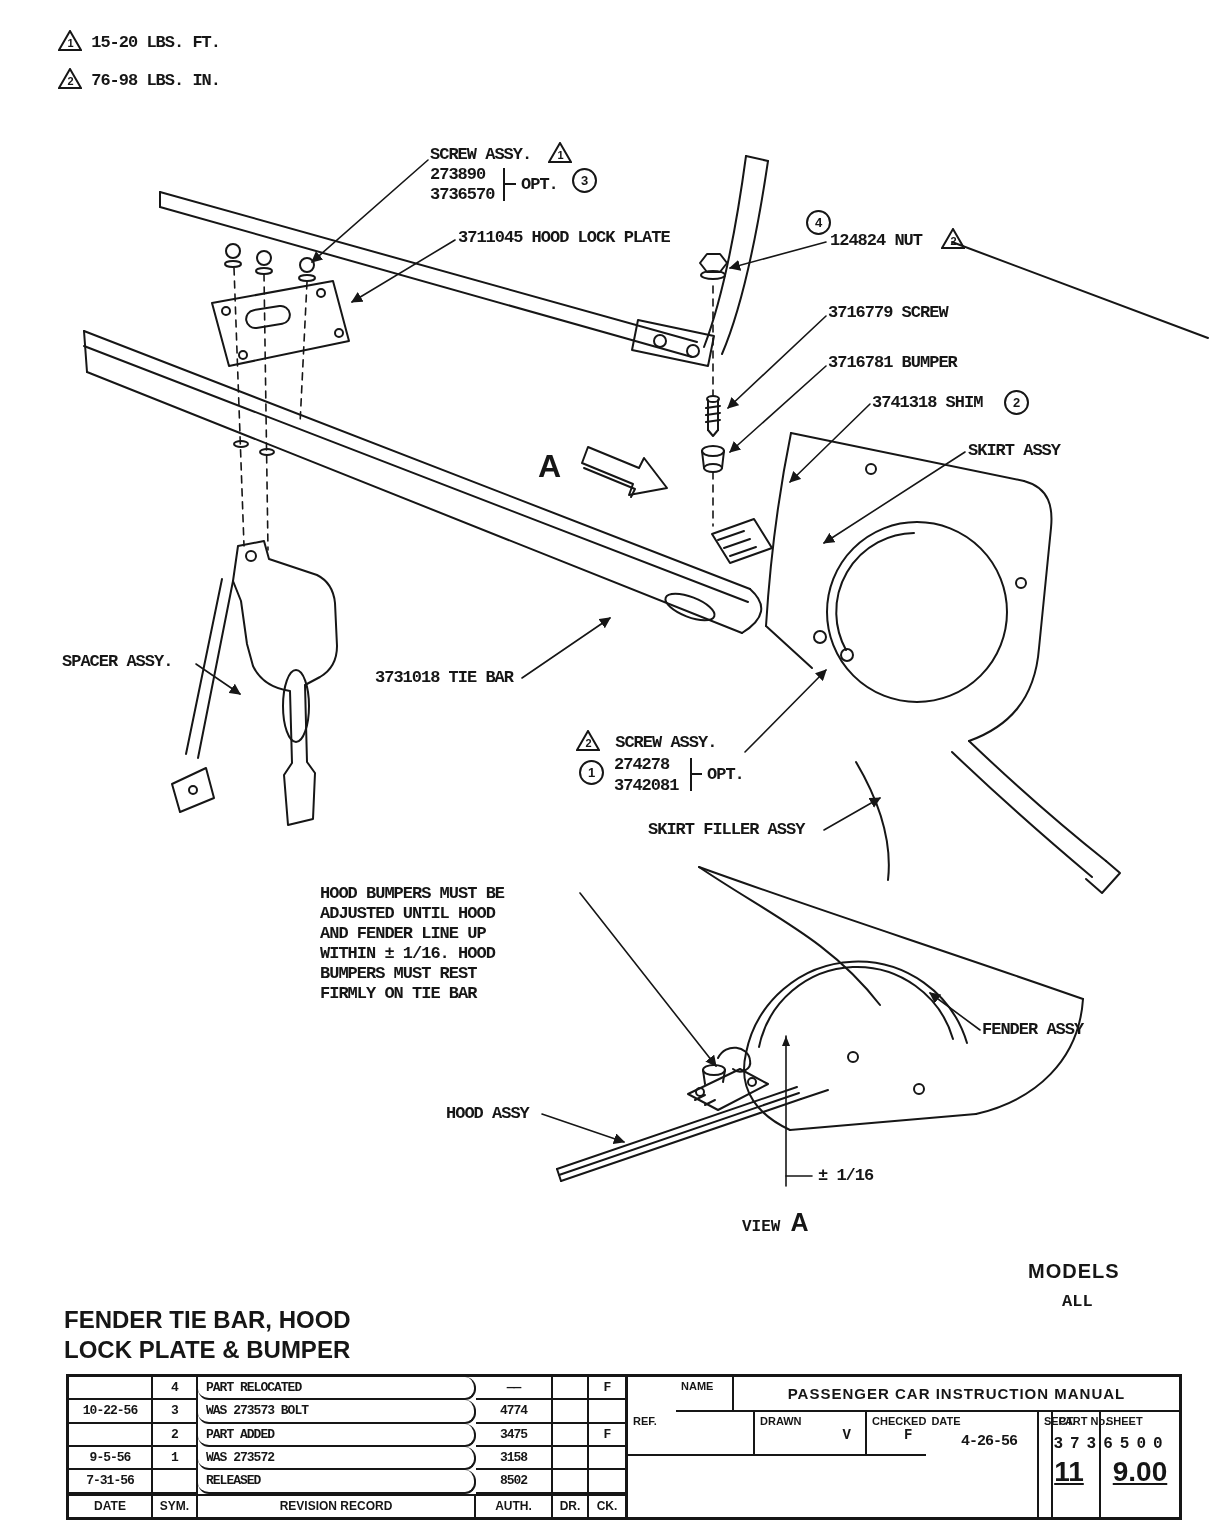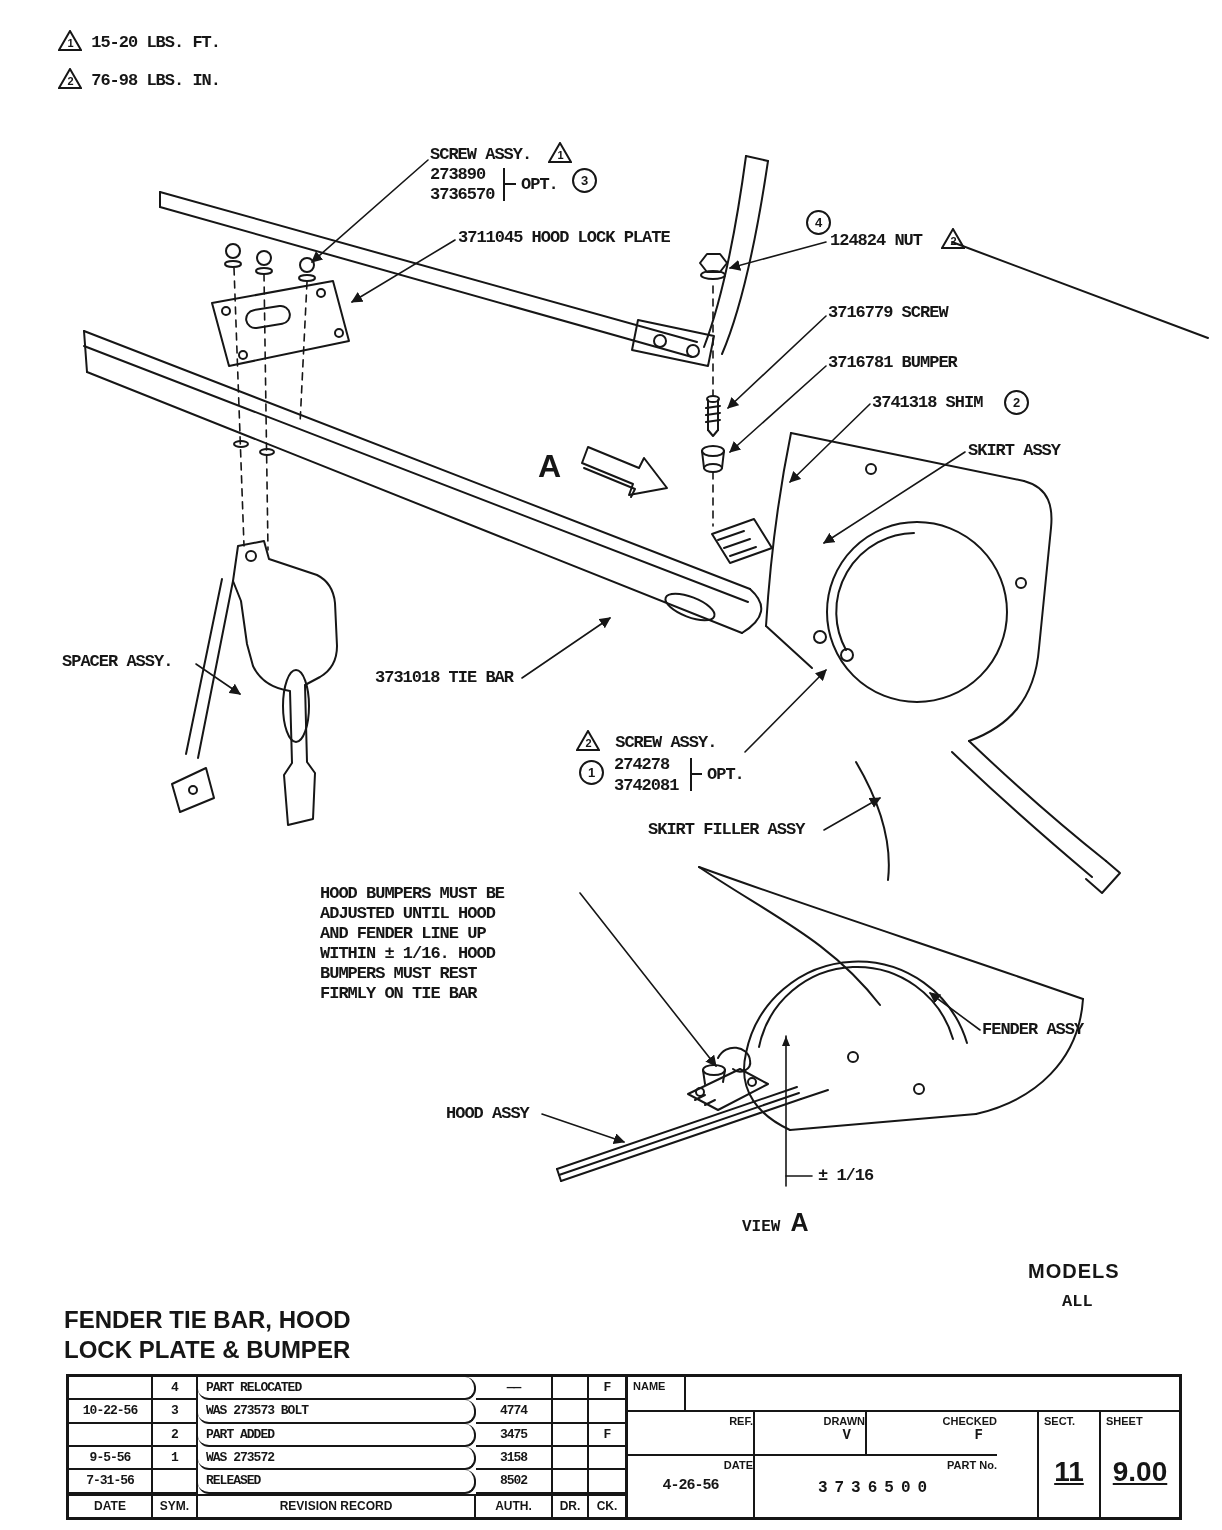--- a/index.html
+++ b/index.html
@@ -39,25 +39,25 @@
   }
   .rt-cell{
     box-sizing:border-box;border-right:2px solid #161616;border-bottom:2px solid #161616;
     font:bold 13px "Liberation Mono",monospace;letter-spacing:-1px;
     display:flex;align-items:center;justify-content:center;overflow:hidden;white-space:nowrap;
   }
   .rt-cell.rec{justify-content:flex-start;padding-left:8px;border-radius:11px;}
   .rt-cell.last{border-right:none;}
   .rt-cell.hdr{font:bold 12px "Liberation Sans",sans-serif;letter-spacing:0;border-bottom:none;border-top:2px solid #161616;}
   .tblock{flex:1;height:100%;box-sizing:border-box;border:3px solid #161616;border-left:none;display:flex;flex-direction:column;background:#fff;}
-  .tb-name-row{height:33px;display:flex;border-bottom:2px solid #161616;}
+  .tb-name-row{height:33px;display:flex;border-bottom:2px solid #161616;margin-left:48px;}
   .tb-name-label{width:58px;box-sizing:border-box;border-right:2px solid #161616;font:bold 11px "Liberation Sans",sans-serif;padding:3px 0 0 5px;}
   .tb-name-value{flex:1;display:flex;align-items:center;justify-content:center;font:bold 15px "Liberation Sans",sans-serif;letter-spacing:1px;}
   .tb-lower{flex:1;display:flex;}
-  .tb-lower-left{width:369px;display:flex;flex-direction:column;text-align:right;}
+  .tb-lower-left{width:369px;display:flex;flex-direction:row;}
   .tb-mid{height:42px;display:flex;border-bottom:2px solid #161616;}
   .tb-bot{flex:1;display:flex;}
   .tb-cell{box-sizing:border-box;border-right:2px solid #161616;position:relative;display:flex;flex-direction:column;}
   .tb-small{font:bold 11px "Liberation Sans",sans-serif;padding:3px 0 0 5px;}
   .tb-val-sm{font:bold 14px "Liberation Mono",monospace;align-self:flex-end;padding:0 14px 2px 0;}
   .tb-val-md{font:bold 15px "Liberation Mono",monospace;align-self:center;padding-top:6px;letter-spacing:-1px;}
   .tb-val-part{font:bold 16px "Liberation Mono",monospace;align-self:center;letter-spacing:7px;padding-top:8px;}
   .tb-val-big{font:bold 28px "Liberation Sans",sans-serif;align-self:center;flex:1;display:flex;align-items:center;text-decoration:underline;}
   .tb-lower-right{flex:1;display:flex;padding-left:40px;}
   .cell-ref{width:127px;} .cell-drawn{width:112px;} .cell-checked{flex:1;border-right:none;}
@@ -360,20 +360,21 @@
       <div class="rt-cell hdr">SYM.</div>
       <div class="rt-cell hdr">REVISION RECORD</div>
       <div class="rt-cell hdr">AUTH.</div>
       <div class="rt-cell hdr">DR.</div>
       <div class="rt-cell hdr last">CK.</div>
     </div>
 
     <div class="tblock">
       <div class="tb-name-row">
         <div class="tb-name-label">NAME</div>
+        <div class="tb-name-value">PASSENGER CAR INSTRUCTION MANUAL</div>
       </div>
       <div class="tb-lower">
         <div class="tb-lower-left">
           <div class="tb-mid">
             <div class="tb-cell cell-ref">
               <span class="tb-small">REF.</span>
             </div>
             <div class="tb-cell cell-drawn">
               <span class="tb-small">DRAWN</span>
               <span class="tb-val-sm">V</span>

